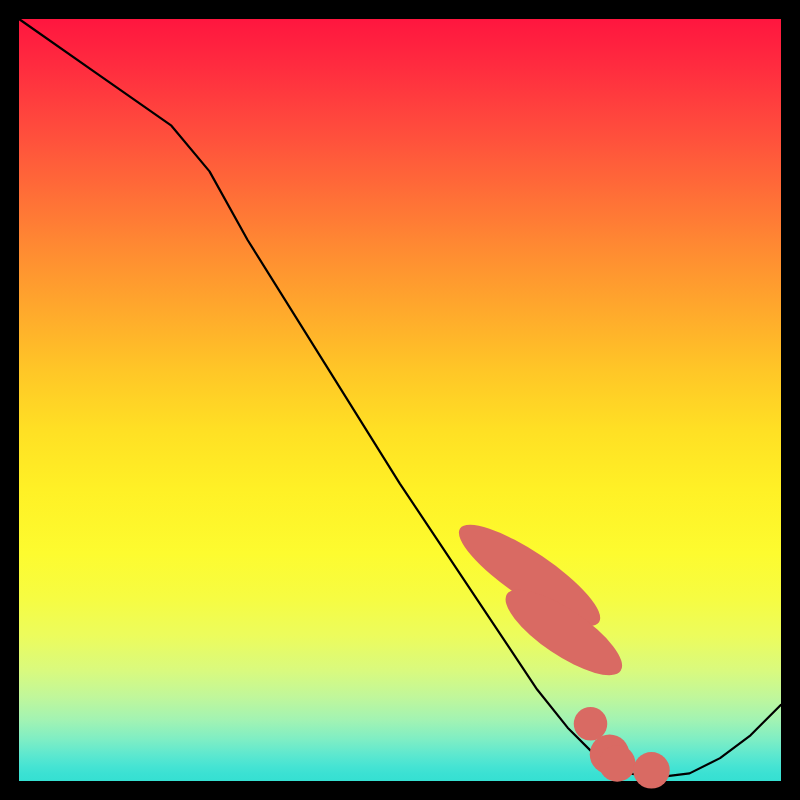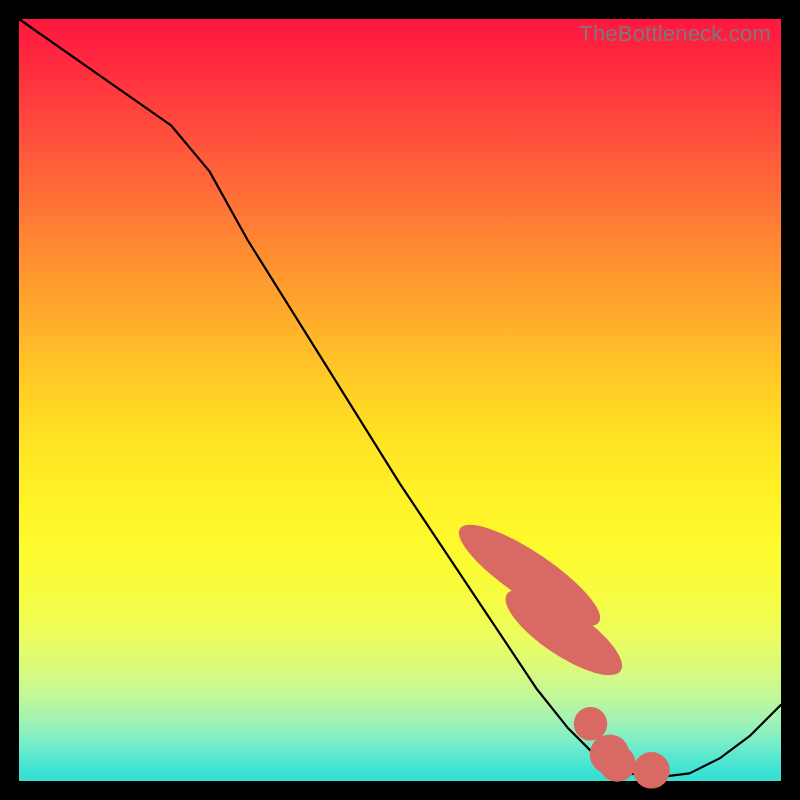--- a/index.html
+++ b/index.html
@@ -63,21 +63,20 @@
     width: 762px;
     height: 762px;
     overflow: visible;
   }
 </style>
 </head>
 <body>
 
 <div class="frame">
   <div class="plot-area">
-    <div class="watermark">TheBottleneck.com</div>
     <svg class="overlay" viewBox="0 0 762 762" preserveAspectRatio="none">
       <polyline id="curve" fill="none" stroke-width="2.2" stroke-linejoin="round" stroke-linecap="round" points="0,0 76.2,53.33999999999992 152.4,106.68000000000006 190.5,152.39999999999998 228.6,220.98000000000002 304.8,342.9 381,464.82 457.2,579.12 518.1600000000001,670.56 548.64,708.66 579.12,739.14 609.6,754.38 640.0799999999999,758.19 670.5600000000001,754.38 701.0400000000001,739.14 731.52,716.28 762,685.8" stroke="#000000"></polyline>
       <g id="markers">
           <ellipse cx="510.54" cy="556.26" rx="22.86" ry="83.82000000000001" fill="#d96a63" transform="rotate(-56 510.54 556.26)"></ellipse>
           <ellipse cx="544.8299999999999" cy="613.41" rx="22.86" ry="68.58" fill="#d96a63" transform="rotate(-56 544.8299999999999 613.41)"></ellipse>
           <circle cx="571.5" cy="704.85" r="16.764000000000003" fill="#d96a63"></circle>
           <circle cx="590.5500000000001" cy="735.33" r="19.812" fill="#d96a63"></circle>
           <circle cx="598.1700000000001" cy="744.474" r="18.288" fill="#d96a63"></circle>
           <circle cx="632.4599999999999" cy="751.332" r="18.288" fill="#d96a63"></circle>
         </g>

